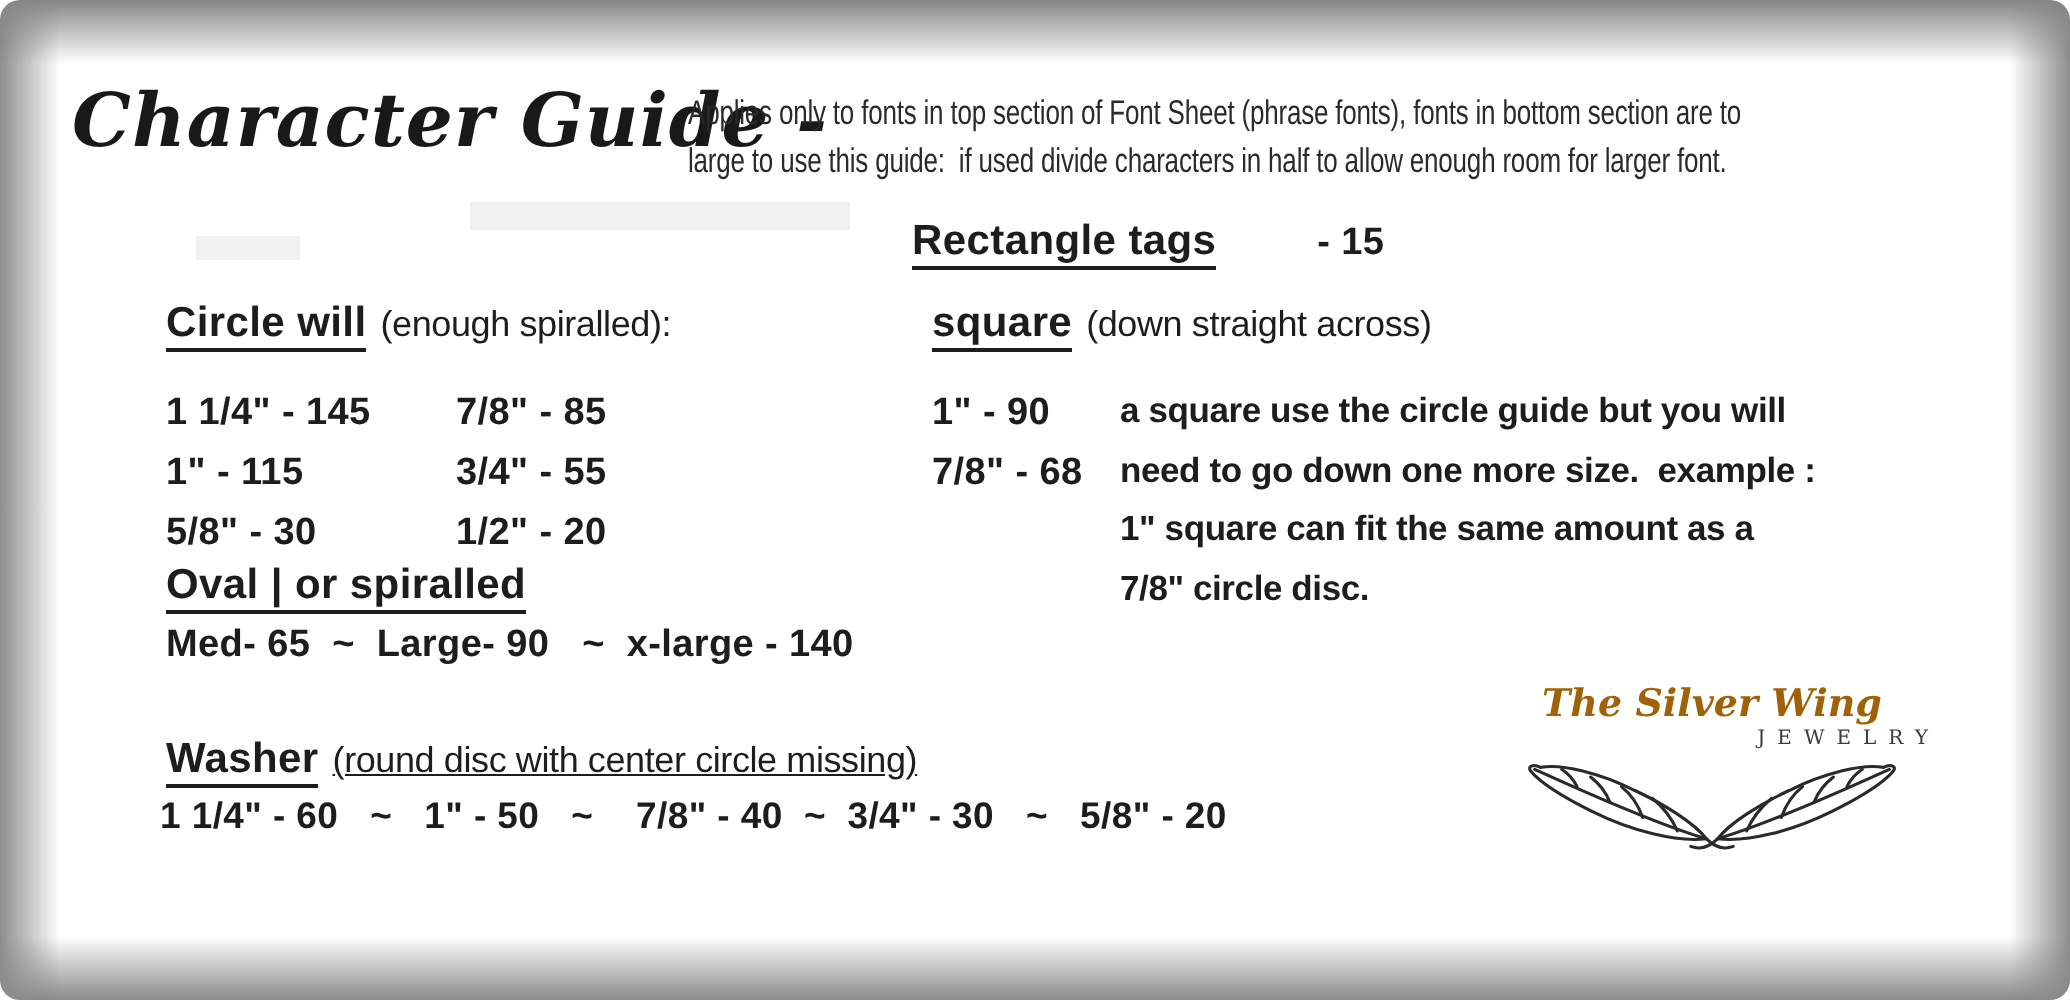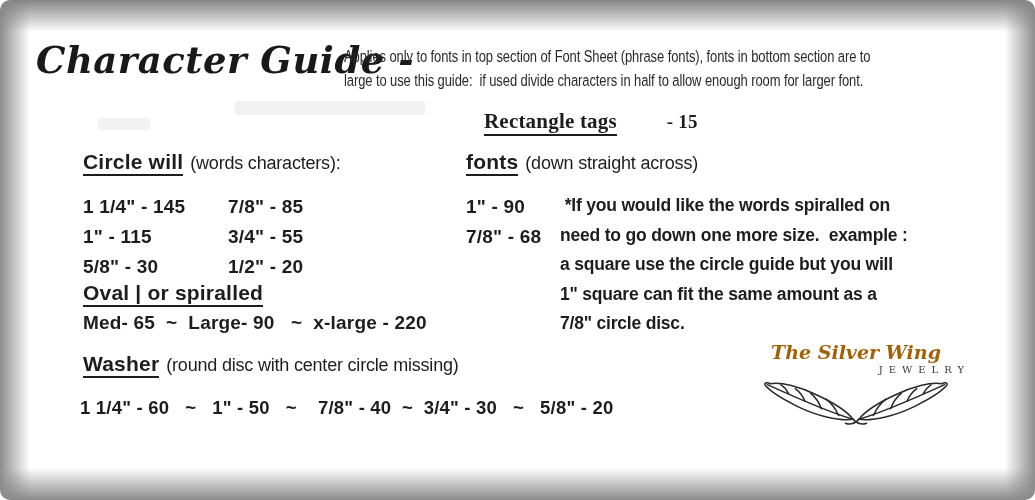--- a/index.html
+++ b/index.html
@@ -81,61 +81,60 @@
   <div class="abs smudge" style="left:235px;top:101px;width:190px;height:14px;"></div>
   <div class="abs smudge" style="left:98px;top:118px;width:52px;height:12px;"></div>
 
   <div class="abs title">Character Guide -</div>
 
   <div class="abs intro">
     <div>Applies only to fonts in top section of Font Sheet (phrase fonts), fonts in bottom section are to</div>
     <div>large to use this guide:  if used divide characters in half to allow enough room for larger font.</div>
   </div>
 
-  <div class="abs" style="left:484px;top:109px;font-family:Liberation Serif, serif;">
+  <div class="abs" style="left:456px;top:109px;">
     <span class="h">Rectangle tags</span>
     <span class="val" style="margin-left:46px;">- 15</span>
   </div>
 
   <div class="abs" style="left:83px;top:150px;">
-    <span class="h">Circle will</span><span class="sub">(words characters):</span>
+    <span class="h">Circle will</span><span class="sub">(enough spiralled):</span>
   </div>
   <div class="abs rowline" style="left:83px;top:192px;">
     <div class="val">1 1/4" - 145</div>
     <div class="val">1" - 115</div>
     <div class="val">5/8" - 30</div>
   </div>
   <div class="abs rowline" style="left:228px;top:192px;">
     <div class="val">7/8" - 85</div>
     <div class="val">3/4" - 55</div>
     <div class="val">1/2" - 20</div>
   </div>
 
   <div class="abs" style="left:466px;top:150px;">
-    <span class="h">fonts</span><span class="sub">(down straight across)</span>
+    <span class="h">square</span><span class="sub">(down straight across)</span>
   </div>
   <div class="abs rowline" style="left:466px;top:192px;">
     <div class="val">1" - 90</div>
     <div class="val">7/8" - 68</div>
   </div>
 
   <div class="abs" style="left:560px;top:191px;">
-    <div class="note-line"> *If you would like the words spiralled on</div>
+    <div class="note-line">a square use the circle guide but you will</div>
     <div class="note-line">need to go down one more size.  example :</div>
-    <div class="note-line">a square use the circle guide but you will</div>
     <div class="note-line">1" square can fit the same amount as a</div>
     <div class="note-line">7/8" circle disc.</div>
   </div>
 
   <div class="abs" style="left:83px;top:281px;">
     <span class="h">Oval | or spiralled</span>
   </div>
-  <div class="abs val" style="left:83px;top:312px;font-weight:600;font-size:19px;">Med- 65  ~  Large- 90   ~  x-large - 220</div>
+  <div class="abs val" style="left:83px;top:312px;font-weight:600;font-size:19px;">Med- 65  ~  Large- 90   ~  x-large - 140</div>
 
-  <div class="abs" style="left:83px;top:352px;">
+  <div class="abs" style="left:83px;top:368px;text-decoration:underline;">
     <span class="h">Washer</span><span class="sub">(round disc with center circle missing)</span>
   </div>
   <div class="abs val" style="left:80px;top:397px;font-size:18.5px;">1 1/4" - 60   ~   1" - 50   ~    7/8" - 40  ~  3/4" - 30   ~   5/8" - 20</div>
 
   <div class="abs logo">
     <div class="logo-name">The Silver Wing</div>
     <div class="logo-sub">JEWELRY</div>
     <div class="feathers">
       <svg width="212" height="54" viewBox="0 0 220 56" aria-hidden="true">
         <g id="featherR" fill="none" stroke="#2a2a2a" stroke-width="1.6" stroke-linecap="round">

